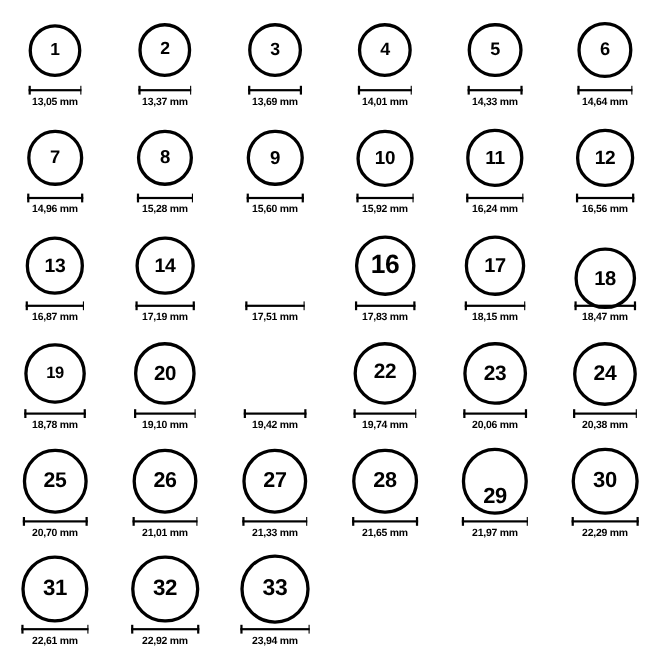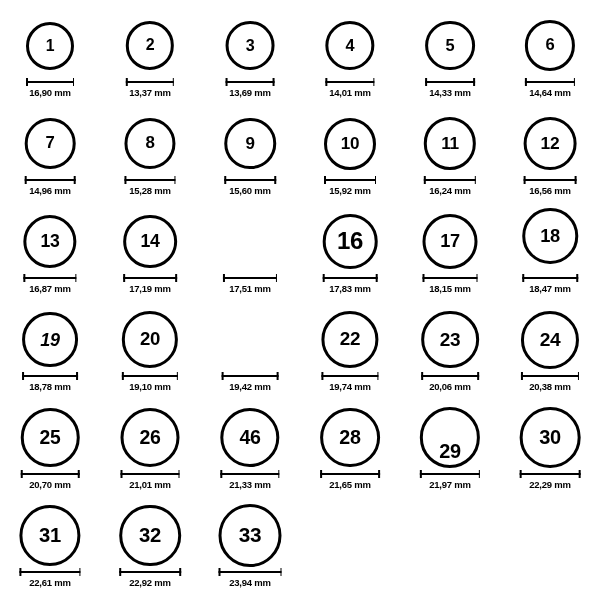--- a/index.html
+++ b/index.html
@@ -100,21 +100,21 @@
   <div class="grid">
       <div class="cell">
         <div class="ring" style="width: 48px; height: 48px; top: 13.5px;">
           <span class="ring-label" style="font-size: 15.8px;">1</span>
         </div>
         <div class="measure" style="width: 48px;">
           <div class="bar"></div>
           <div class="tick left"></div>
           <div class="tick right"></div>
         </div>
-        <div class="mm">16,90 mm</div>
+        <div class="mm">13,05 mm</div>
       </div>
       <div class="cell">
         <div class="ring" style="width: 48.4px; height: 48.4px; top: 13.3px;">
           <span class="ring-label" style="font-size: 16px;">2</span>
         </div>
         <div class="measure" style="width: 48.4px;">
           <div class="bar"></div>
           <div class="tick left"></div>
           <div class="tick right"></div>
         </div>
@@ -276,33 +276,33 @@
           <span class="ring-label" style="font-size: 18.2px;">17</span>
         </div>
         <div class="measure" style="width: 55px;">
           <div class="bar"></div>
           <div class="tick left"></div>
           <div class="tick right"></div>
         </div>
         <div class="mm">18,15 mm</div>
       </div>
       <div class="cell">
-        <div class="ring" style="width: 55.5px; height: 55.5px; top: 4px;">
+        <div class="ring" style="width: 55.5px; height: 55.5px; top: 21px;">
           <span class="ring-label" style="font-size: 18.3px;">18</span>
         </div>
         <div class="measure" style="width: 55.5px;">
           <div class="bar"></div>
           <div class="tick left"></div>
           <div class="tick right"></div>
         </div>
         <div class="mm">18,47 mm</div>
       </div>
       <div class="cell">
         <div class="ring" style="width: 55.9px; height: 55.9px; top: 9.6px;">
-          <span class="ring-label" style="font-size: 18px; font-style: italic;">19</span>
+          <span class="ring-label" style="font-size: 15px;">19</span>
         </div>
         <div class="measure" style="width: 55.9px;">
           <div class="bar"></div>
           <div class="tick left"></div>
           <div class="tick right"></div>
         </div>
         <div class="mm">18,78 mm</div>
       </div>
       <div class="cell">
         <div class="ring" style="width: 56.3px; height: 56.3px; top: 9.3px;">
@@ -373,21 +373,21 @@
         </div>
         <div class="measure" style="width: 59px;">
           <div class="bar"></div>
           <div class="tick left"></div>
           <div class="tick right"></div>
         </div>
         <div class="mm">21,01 mm</div>
       </div>
       <div class="cell">
         <div class="ring" style="width: 59.4px; height: 59.4px; top: 7.8px;">
-          <span class="ring-label" style="font-size: 19.6px;">46</span>
+          <span class="ring-label" style="font-size: 19.6px;">27</span>
         </div>
         <div class="measure" style="width: 59.4px;">
           <div class="bar"></div>
           <div class="tick left"></div>
           <div class="tick right"></div>
         </div>
         <div class="mm">21,33 mm</div>
       </div>
       <div class="cell">
         <div class="ring" style="width: 59.8px; height: 59.8px; top: 7.6px;">

